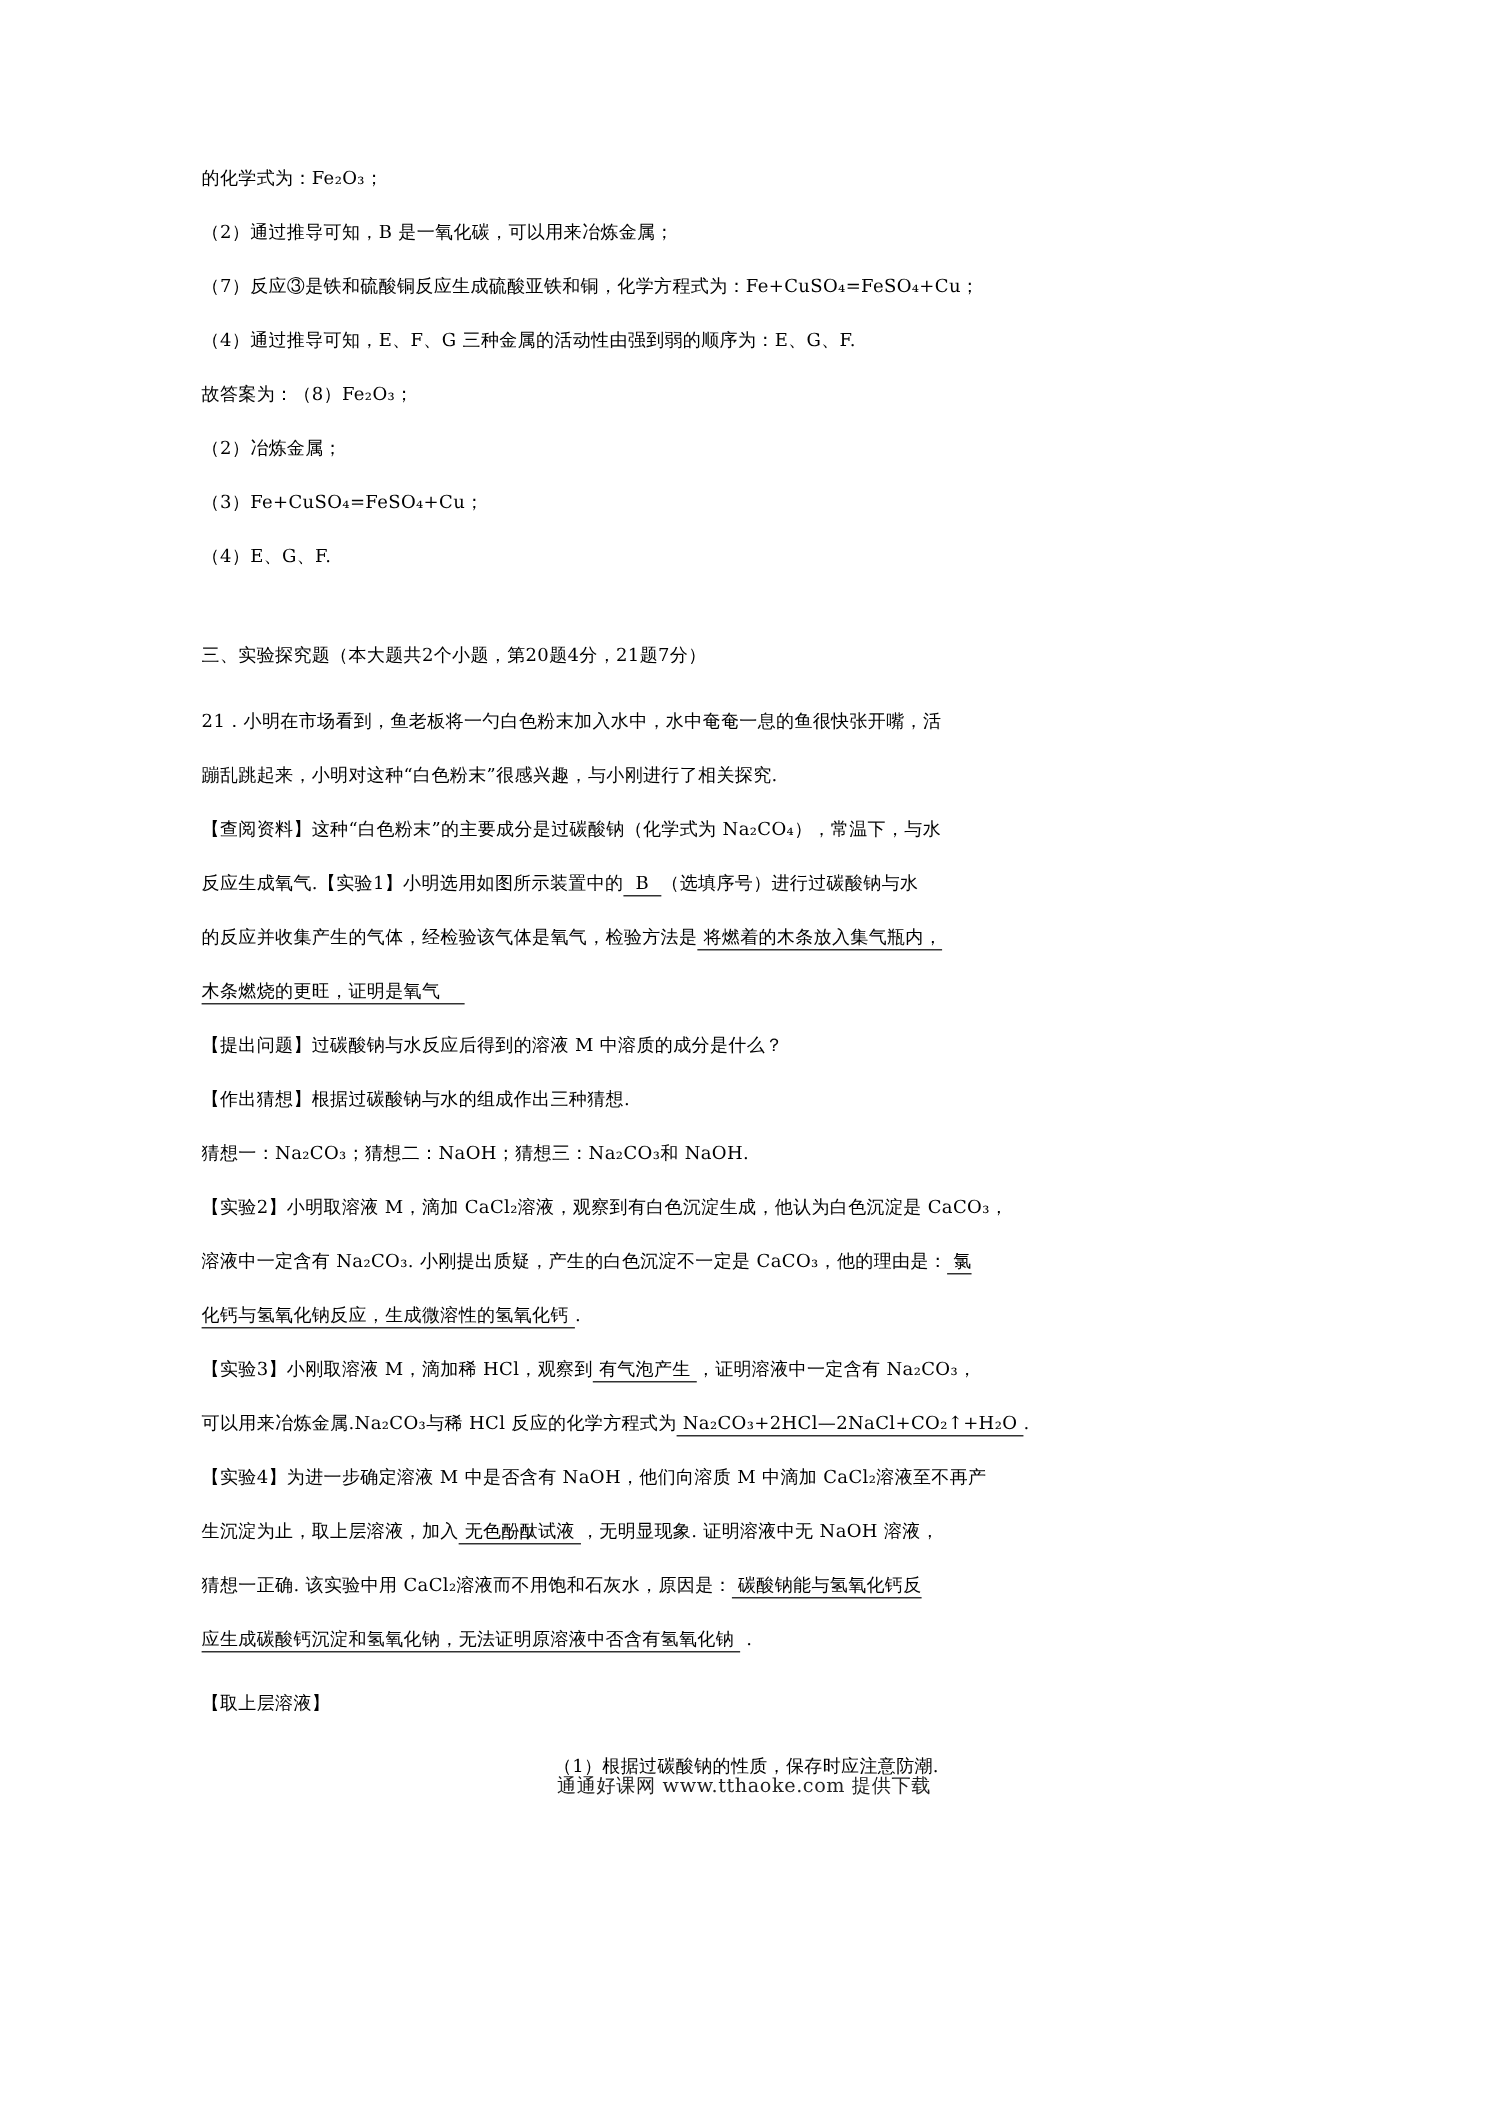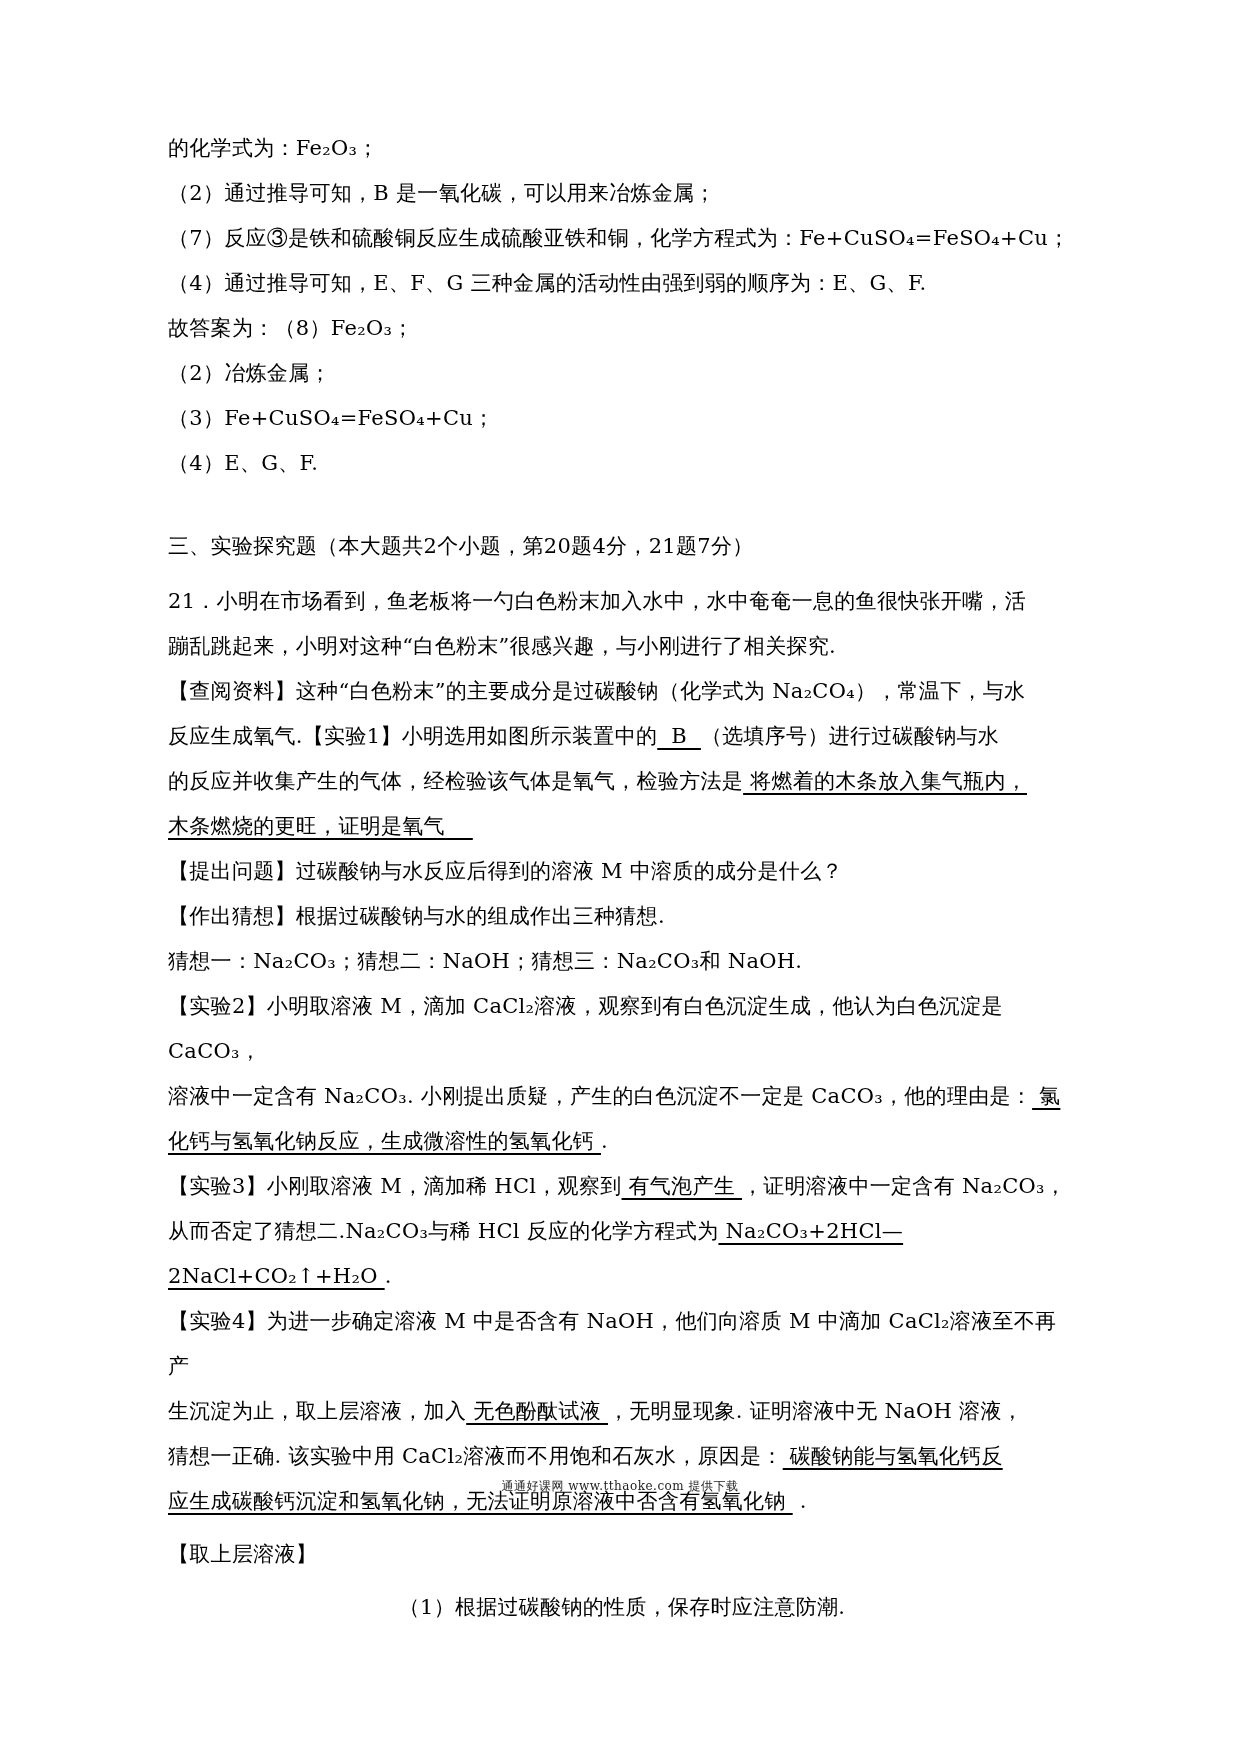--- a/index.html
+++ b/index.html
@@ -18,41 +18,41 @@
   .page {
     position: absolute;
     inset: 0;
     background: #ffffff;
   }
   .doc {
     position: absolute;
     left: 168px;
     top: 126px;
     width: 908px;
-    font-size: 21px;
+    font-size: 15px;
   }
   .line {
     line-height: 45px;
     white-space: pre-wrap;
     letter-spacing: 0.3px;
   }
   .line.b {
     font-weight: normal;
   }
   .u {
     text-decoration: underline;
     text-underline-offset: 5px;
   }
   .footer {
     position: absolute;
     left: 0;
     top: 1478px;
     width: 1240px;
     text-align: center;
-    font-size: 12px;
+    font-size: 16px;
     color: #222222;
     letter-spacing: 0.5px;
   }
 </style>
 </head>
 <body>
 
 <div class="page">
   <div class="doc">
       <div class="line"><span>的化学式为：Fe₂O₃；</span></div>
@@ -70,21 +70,21 @@
       <div class="line"><span>反应生成氧气.【实验1】小明选用如图所示装置中的</span><span class="u">  B  </span><span>（选填序号）进行过碳酸钠与水</span></div>
       <div class="line"><span>的反应并收集产生的气体，经检验该气体是氧气，检验方法是</span><span class="u"> 将燃着的木条放入集气瓶内，</span></div>
       <div class="line"><span class="u">木条燃烧的更旺，证明是氧气    </span></div>
       <div class="line"><span>【提出问题】过碳酸钠与水反应后得到的溶液 M 中溶质的成分是什么？</span></div>
       <div class="line"><span>【作出猜想】根据过碳酸钠与水的组成作出三种猜想.</span></div>
       <div class="line"><span>猜想一：Na₂CO₃；猜想二：NaOH；猜想三：Na₂CO₃和 NaOH.</span></div>
       <div class="line"><span>【实验2】小明取溶液 M，滴加 CaCl₂溶液，观察到有白色沉淀生成，他认为白色沉淀是 CaCO₃，</span></div>
       <div class="line"><span>溶液中一定含有 Na₂CO₃. 小刚提出质疑，产生的白色沉淀不一定是 CaCO₃，他的理由是：</span><span class="u"> 氯</span></div>
       <div class="line"><span class="u">化钙与氢氧化钠反应，生成微溶性的氢氧化钙 </span><span>.</span></div>
       <div class="line"><span>【实验3】小刚取溶液 M，滴加稀 HCl，观察到</span><span class="u"> 有气泡产生 </span><span>，证明溶液中一定含有 Na₂CO₃，</span></div>
-      <div class="line"><span>从而否定了猜想二.Na₂CO₃与稀 HCl 反应的化学方程式为</span><span class="u"> Na₂CO₃+2HCl—2NaCl+CO₂↑+H₂O </span><span>.</span></div>
+      <div class="line"><span>可以用来冶炼金属.Na₂CO₃与稀 HCl 反应的化学方程式为</span><span class="u"> Na₂CO₃+2HCl—2NaCl+CO₂↑+H₂O </span><span>.</span></div>
       <div class="line"><span>【实验4】为进一步确定溶液 M 中是否含有 NaOH，他们向溶质 M 中滴加 CaCl₂溶液至不再产</span></div>
       <div class="line"><span>生沉淀为止，取上层溶液，加入</span><span class="u"> 无色酚酞试液 </span><span>，无明显现象. 证明溶液中无 NaOH 溶液，</span></div>
       <div class="line"><span>猜想一正确. 该实验中用 CaCl₂溶液而不用饱和石灰水，原因是：</span><span class="u"> 碳酸钠能与氢氧化钙反</span></div>
       <div class="line"><span class="u">应生成碳酸钙沉淀和氢氧化钠，无法证明原溶液中否含有氢氧化钠 </span><span> .</span></div>
       <div class="line" style="margin-top: 8px;"><span>【取上层溶液】</span></div>
       <div class="line" style="margin-top: 8px; text-align: center;"><span>（1）根据过碳酸钠的性质，保存时应注意防潮.</span></div>
     </div>
   <div class="footer">通通好课网 www.tthaoke.com 提供下载</div>
 </div>
 

